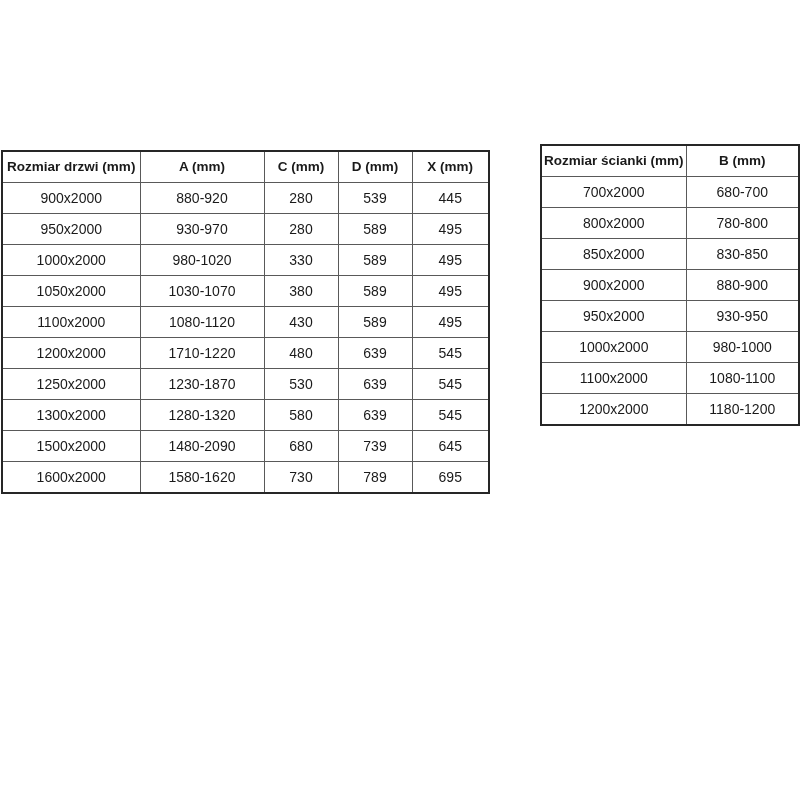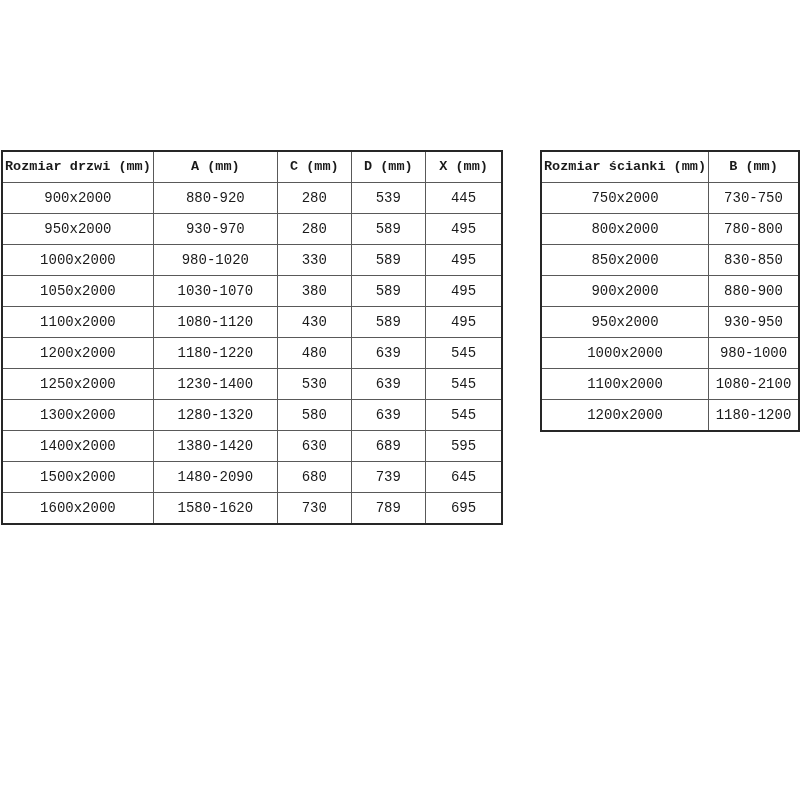--- a/index.html
+++ b/index.html
@@ -12,36 +12,35 @@
     height: 800px;
     font-family: "Liberation Sans", sans-serif;
     -webkit-font-smoothing: antialiased;
   }
   .canvas {
     position: relative;
     width: 800px;
     height: 800px;
     background: #ffffff;
     overflow: hidden;
-    font-family: Liberation Mono, monospace;
   }
   table.spec-table {
     position: absolute;
     border-collapse: collapse;
     table-layout: fixed;
     background: #ffffff;
     border: 2px solid #262626;
   }
   table.spec-table.door-table {
     left: 1px;
     top: 150px;
   }
   table.spec-table.wall-table {
     left: 540px;
-    top: 150px;
+    top: 144px;
   }
   .spec-table th,
   .spec-table td {
     border: 1px solid #595959;
     padding: 0 2px;
     height: 30px;
     text-align: center;
     vertical-align: middle;
     color: #1a1a1a;
     font-size: 14px;
@@ -107,45 +106,38 @@
         </tr>
         <tr>
           <td>1100x2000</td>
           <td>1080-1120</td>
           <td>430</td>
           <td>589</td>
           <td>495</td>
         </tr>
         <tr>
           <td>1200x2000</td>
-          <td>1180-1220</td>
+          <td>1710-1220</td>
           <td>480</td>
           <td>639</td>
           <td>545</td>
         </tr>
         <tr>
           <td>1250x2000</td>
-          <td>1230-1400</td>
+          <td>1230-1870</td>
           <td>530</td>
           <td>639</td>
           <td>545</td>
         </tr>
         <tr>
           <td>1300x2000</td>
           <td>1280-1320</td>
           <td>580</td>
           <td>639</td>
           <td>545</td>
-        </tr>
-        <tr>
-          <td>1400x2000</td>
-          <td>1380-1420</td>
-          <td>630</td>
-          <td>689</td>
-          <td>595</td>
         </tr>
         <tr>
           <td>1500x2000</td>
           <td>1480-2090</td>
           <td>680</td>
           <td>739</td>
           <td>645</td>
         </tr>
         <tr>
           <td>1600x2000</td>
@@ -163,22 +155,22 @@
       <col style="width:118px">
     </colgroup>
     <thead>
       <tr>
           <th>Rozmiar ścianki (mm)</th>
           <th>B (mm)</th>
         </tr>
     </thead>
     <tbody>
         <tr>
-          <td>750x2000</td>
-          <td>730-750</td>
+          <td>700x2000</td>
+          <td>680-700</td>
         </tr>
         <tr>
           <td>800x2000</td>
           <td>780-800</td>
         </tr>
         <tr>
           <td>850x2000</td>
           <td>830-850</td>
         </tr>
         <tr>
@@ -188,21 +180,21 @@
         <tr>
           <td>950x2000</td>
           <td>930-950</td>
         </tr>
         <tr>
           <td>1000x2000</td>
           <td>980-1000</td>
         </tr>
         <tr>
           <td>1100x2000</td>
-          <td>1080-2100</td>
+          <td>1080-1100</td>
         </tr>
         <tr>
           <td>1200x2000</td>
           <td>1180-1200</td>
         </tr>
       </tbody>
   </table>
 
 </div>
 

